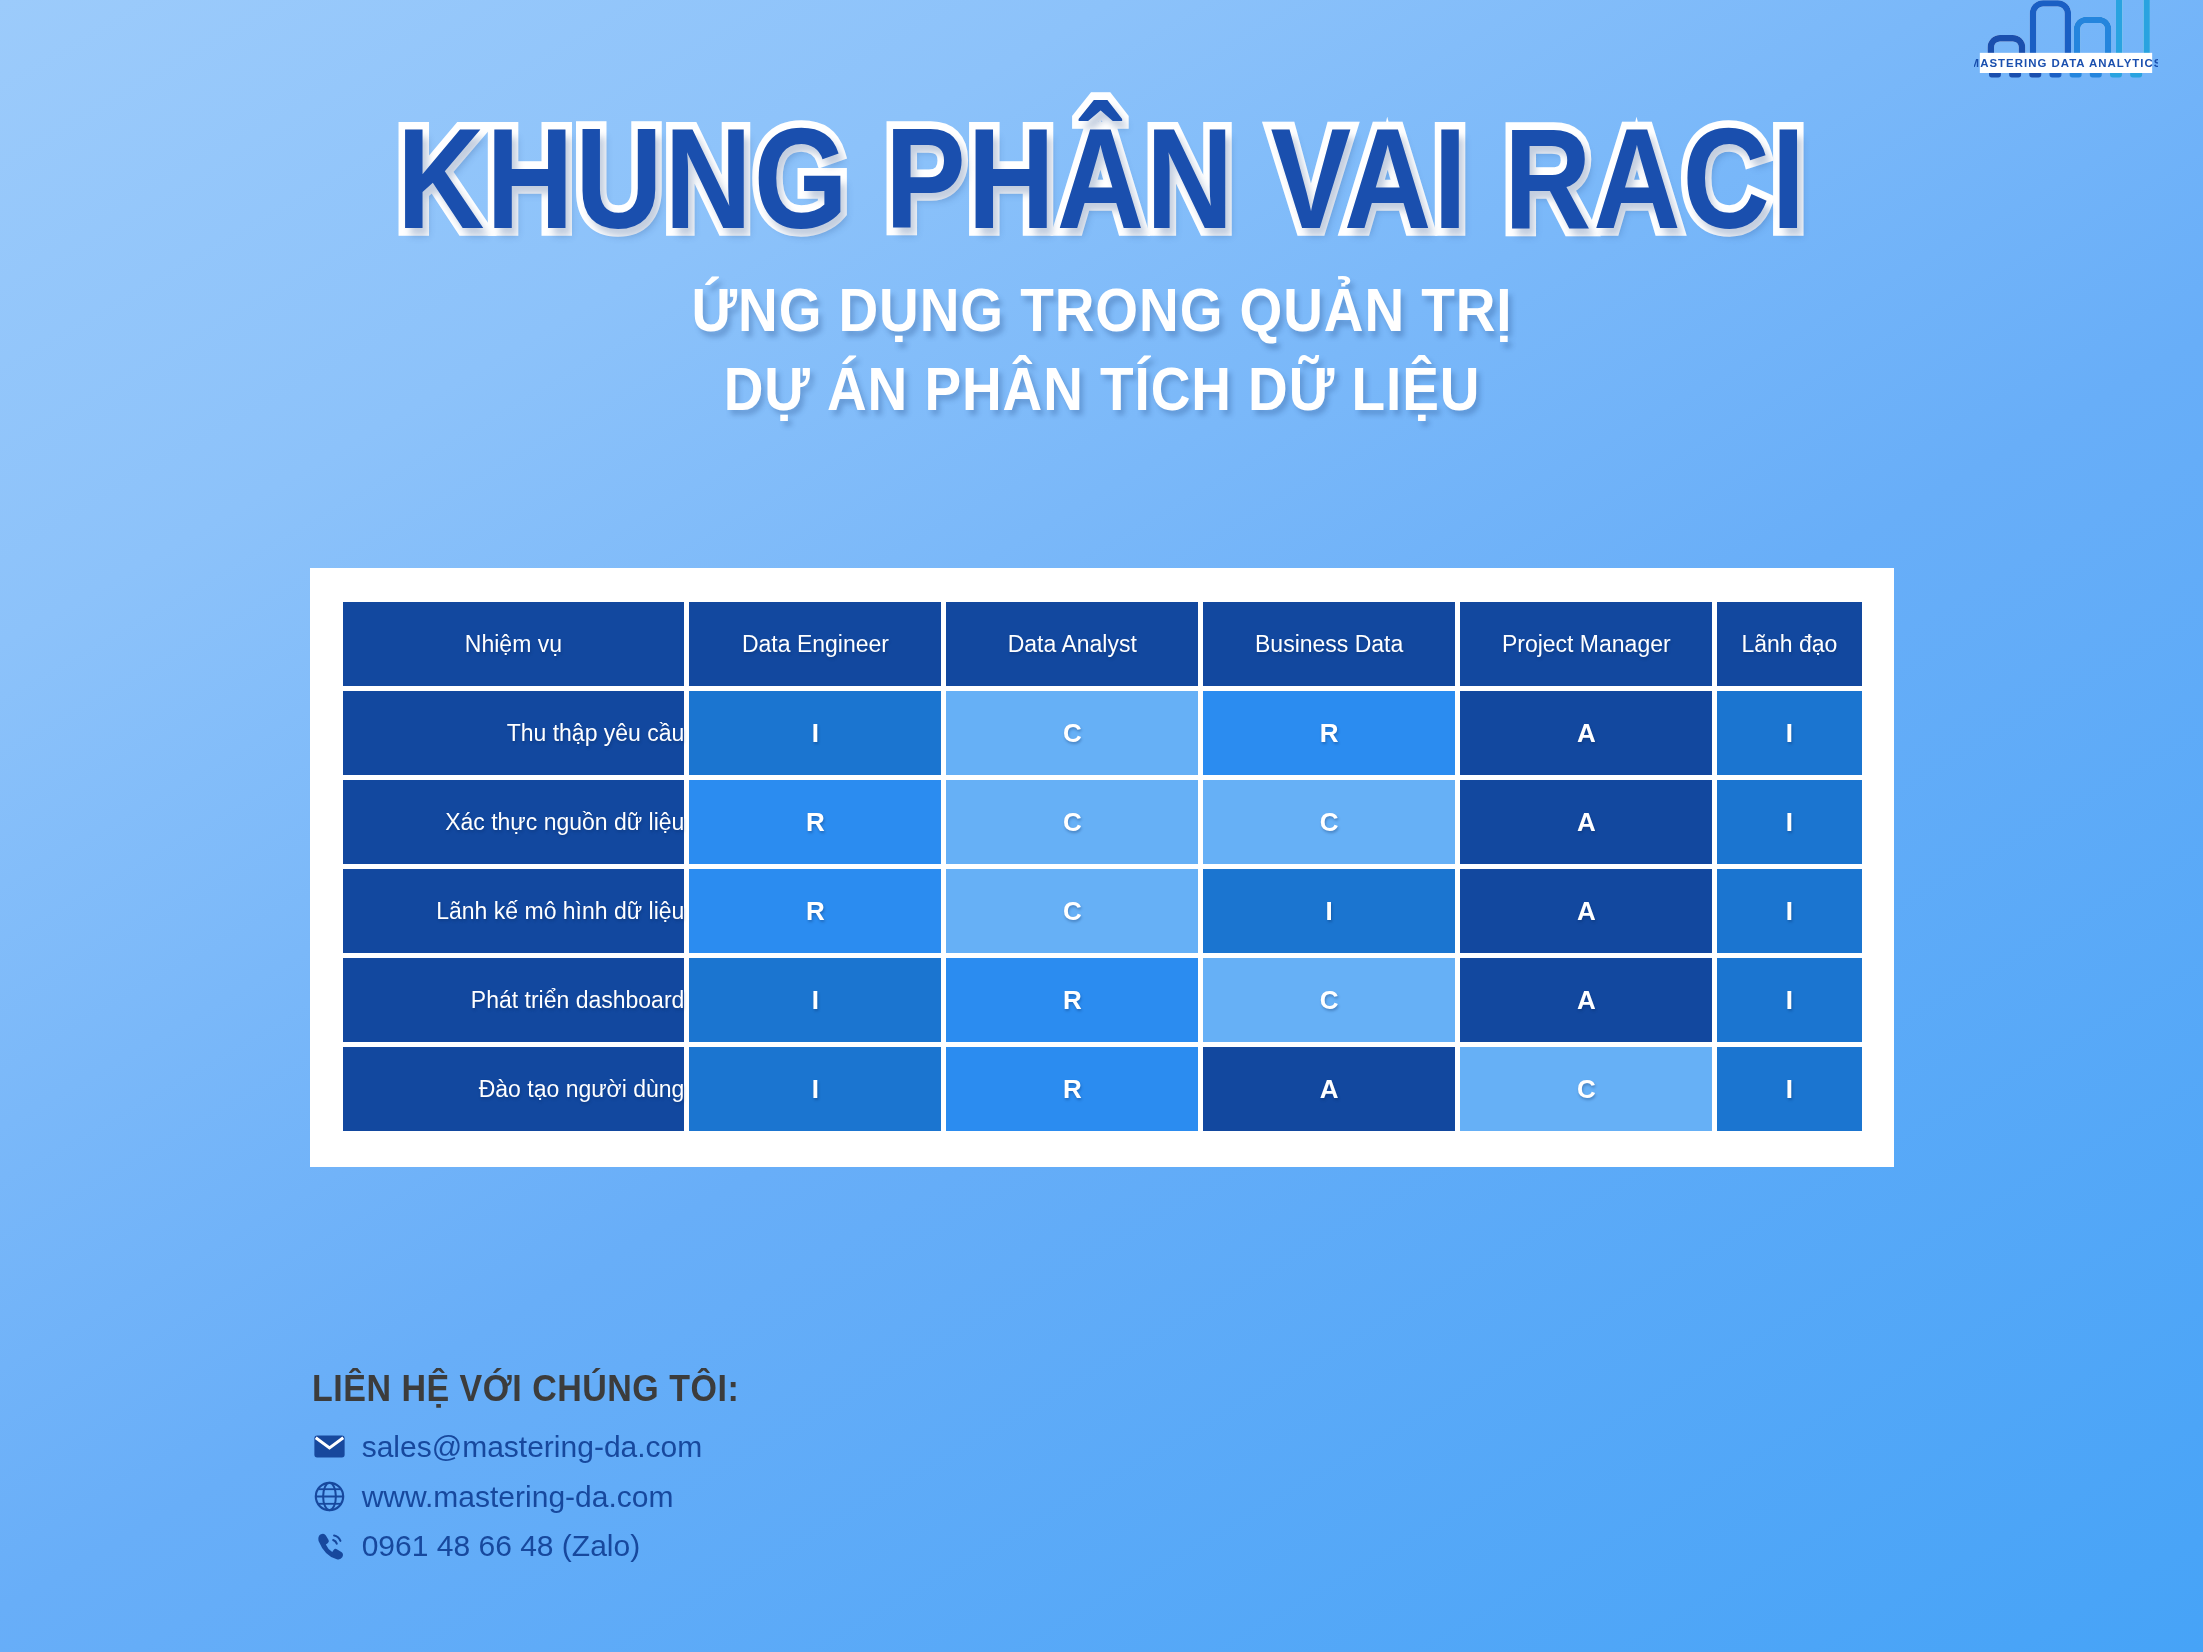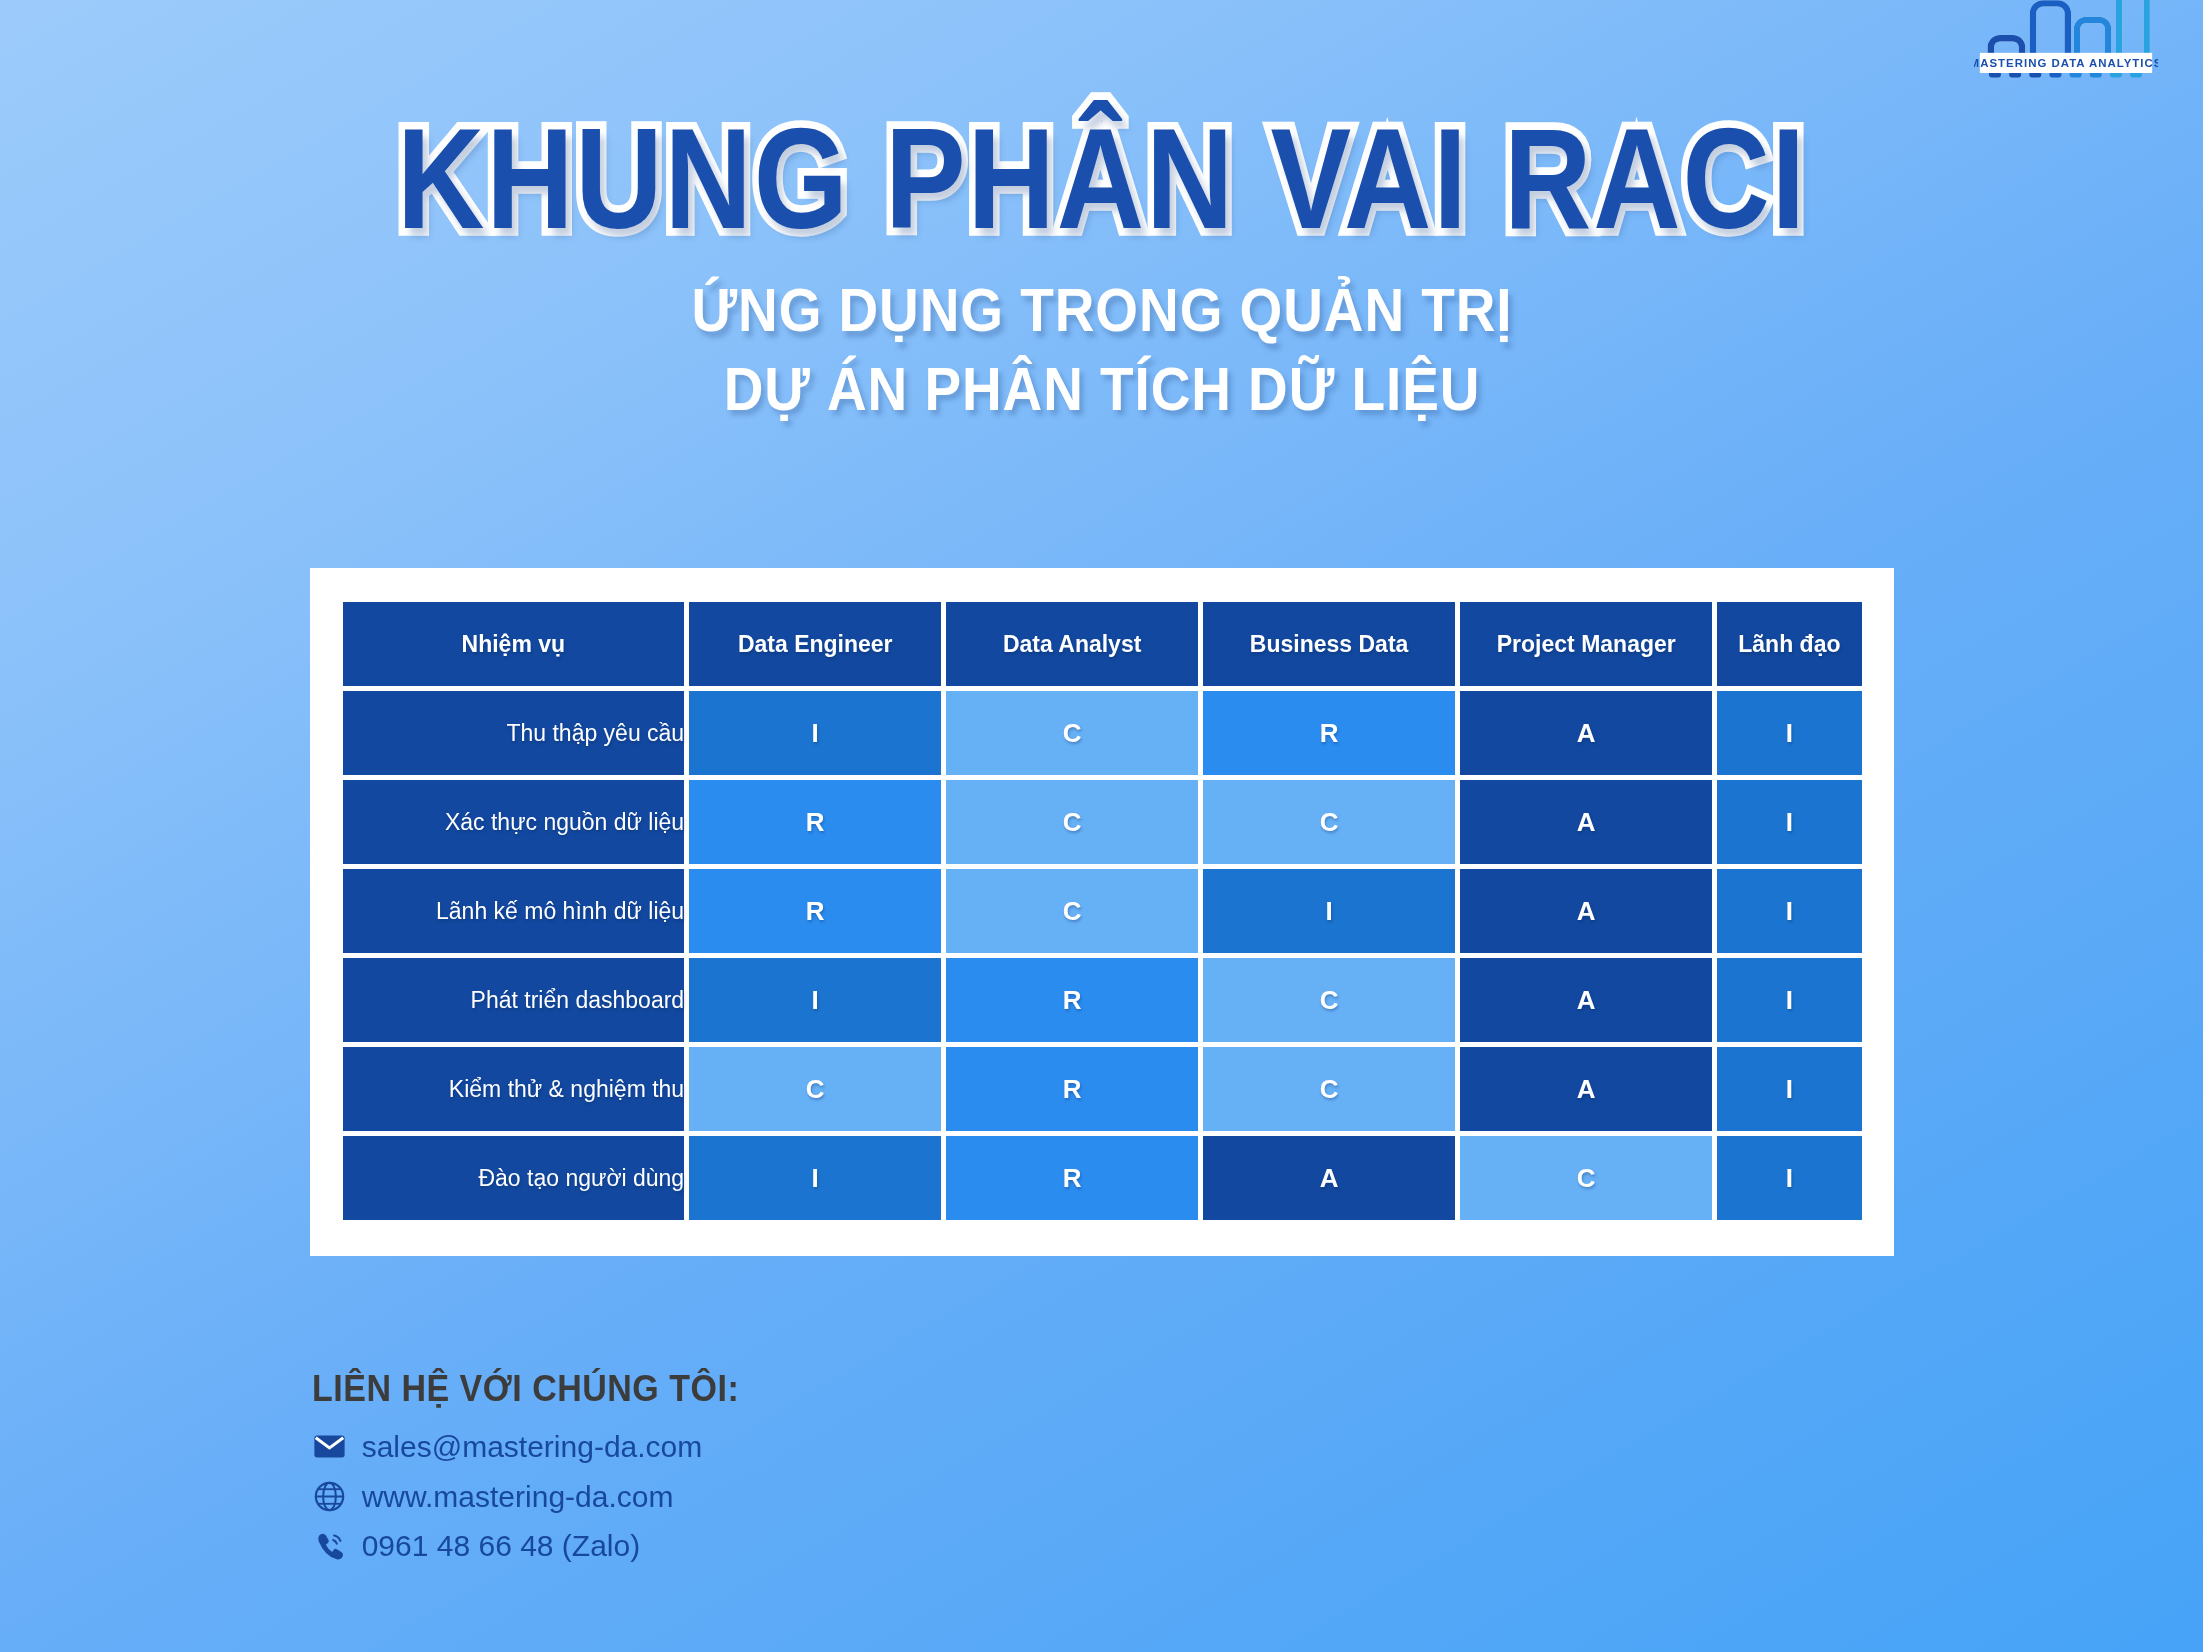--- a/index.html
+++ b/index.html
@@ -58,21 +58,21 @@
   }
   table { border-collapse:separate; border-spacing:5.5px 5.5px; width:100%; }
   th, td {
     color:#ffffff;
     text-align:center;
     vertical-align:middle;
     font-size:23px;
     height:84px;
     text-shadow:0.9px 1.8px 2.8px rgba(10,40,90,.33);
   }
-  th { background:#12489f; font-weight:bold; font-size:23px; }
+  th { background:#12489f; font-weight:normal; font-size:23px; }
   th.task-col, td.task-col { width:349px; }
   th.r-col, td.r-col { width:257px; }
   th.lead-col, td.lead-col { width:147px; }
   td.task-col { background:#12489f; font-weight:normal; font-size:23px;text-align:right; }
   td.cell { font-weight:bold; font-size:26px; }
 
   .s-navy   { background:#12489f; }
   .s-medium { background:#1b75d0; }
   .s-bright { background:#2b8cf0; }
   .s-light  { background:#66b0f6; }
@@ -167,28 +167,20 @@
         </tr>
         <tr>
           <td class="task-col">Phát triển dashboard</td>
           <td class="cell s-medium r-col">I</td>
           <td class="cell s-bright r-col">R</td>
           <td class="cell s-light r-col">C</td>
           <td class="cell s-navy r-col">A</td>
           <td class="cell s-medium lead-col">I</td>
         </tr>
         <tr>
-          <td class="task-col">Kiểm thử &amp; nghiệm thu</td>
-          <td class="cell s-light r-col">C</td>
-          <td class="cell s-bright r-col">R</td>
-          <td class="cell s-light r-col">C</td>
-          <td class="cell s-navy r-col">A</td>
-          <td class="cell s-medium lead-col">I</td>
-        </tr>
-        <tr>
           <td class="task-col">Đào tạo người dùng</td>
           <td class="cell s-medium r-col">I</td>
           <td class="cell s-bright r-col">R</td>
           <td class="cell s-navy r-col">A</td>
           <td class="cell s-light r-col">C</td>
           <td class="cell s-medium lead-col">I</td>
         </tr>
       </tbody>
   </table>
 </div>

